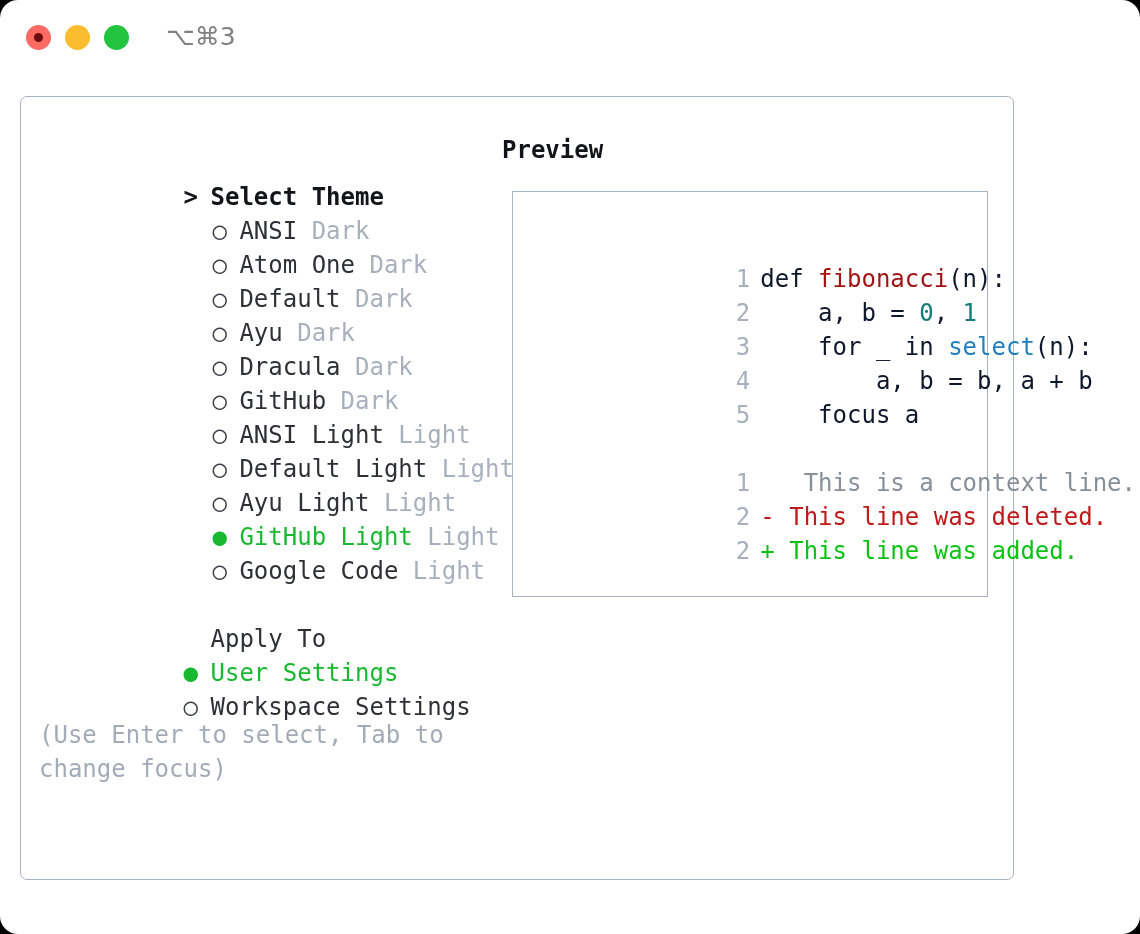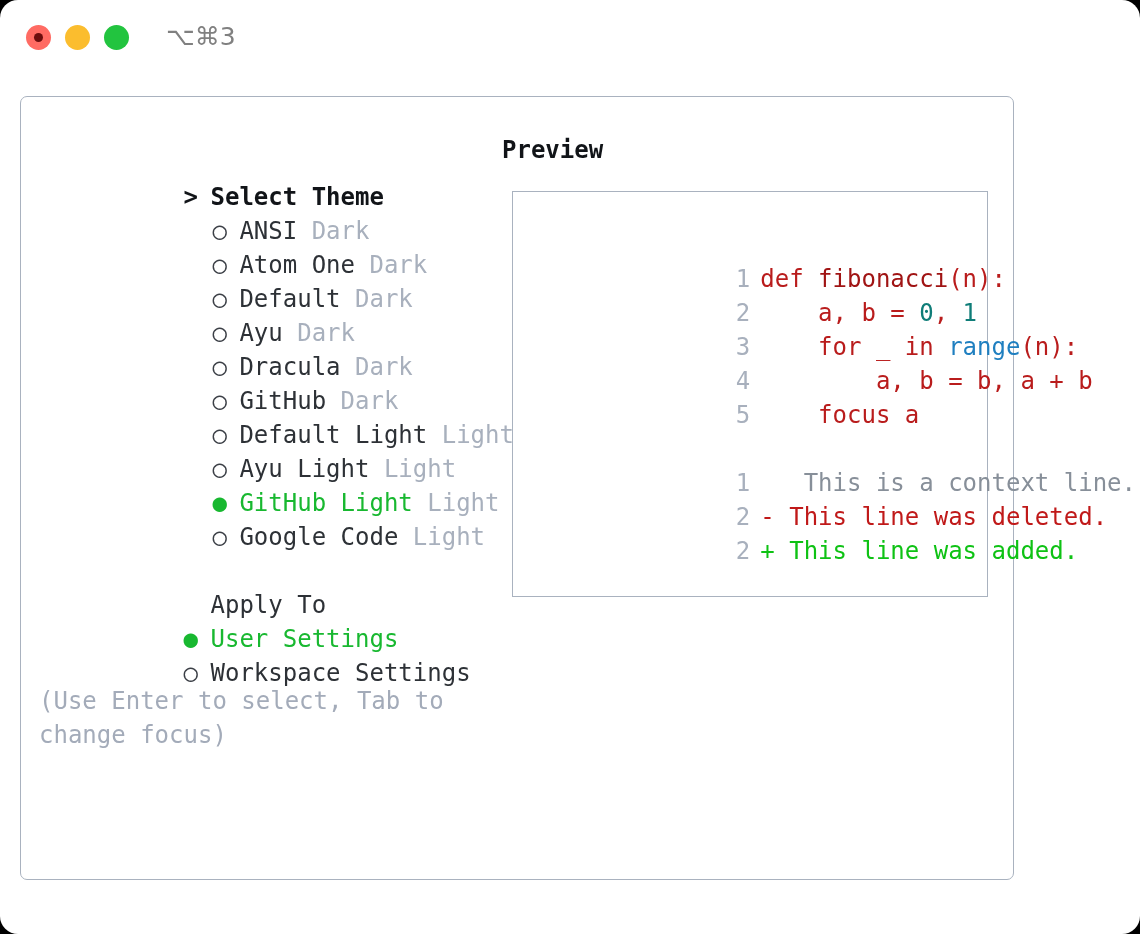--- a/index.html
+++ b/index.html
@@ -177,21 +177,21 @@
     display: inline-block;
     width: 24px;
     text-align: right;
     color: #a8b0bd;
     margin-right: 10px;
   }
   .blank-line { height: 34px; }
   .tok-fn   { color: #a01414; }
   .tok-num  { color: #0f7d78; }
   .tok-call { color: #1f7fc0; }
-  .tok-plain{ color: #b91c1c; }
+  .tok-plain{ color: #0f172a; }
   .diff-ctx { color: #878f99; }
   .diff-del { color: #c01919; }
   .diff-add { color: #0ec214; }
 </style>
 </head>
 <body>
 
 <div class="window">
 
   <div class="titlebar">
@@ -225,20 +225,23 @@
           <div class="row">
             <span class="marker radio-off"></span><span class="label">Ayu</span><span class="suffix"> </span><span class="suffix">Dark</span>
           </div>
           <div class="row">
             <span class="marker radio-off"></span><span class="label">Dracula</span><span class="suffix"> </span><span class="suffix">Dark</span>
           </div>
           <div class="row">
             <span class="marker radio-off"></span><span class="label">GitHub</span><span class="suffix"> </span><span class="suffix">Dark</span>
           </div>
           <div class="row">
+            <span class="marker radio-off"></span><span class="label">ANSI Light</span><span class="suffix"> </span><span class="suffix">Light</span>
+          </div>
+          <div class="row">
             <span class="marker radio-off"></span><span class="label">Default Light</span><span class="suffix"> </span><span class="suffix">Light</span>
           </div>
           <div class="row">
             <span class="marker radio-off"></span><span class="label">Ayu Light</span><span class="suffix"> </span><span class="suffix">Light</span>
           </div>
           <div class="row">
             <span class="marker radio-on"></span><span class="label selected">GitHub Light</span><span class="suffix"> </span><span class="suffix">Light</span>
           </div>
           <div class="row">
             <span class="marker radio-off"></span><span class="label">Google Code</span><span class="suffix"> </span><span class="suffix">Light</span>
@@ -266,21 +269,21 @@
         <div class="preview-box">
           <div class="code">
 
             <div class="cline">
               <span class="lineno">1</span><span class="tok-plain">def </span><span class="tok-fn">fibonacci</span><span class="tok-plain">(n):</span>
             </div>
             <div class="cline">
               <span class="lineno">2</span><span class="tok-plain">    a, b = </span><span class="tok-num">0</span><span class="tok-plain">, </span><span class="tok-num">1</span>
             </div>
             <div class="cline">
-              <span class="lineno">3</span><span class="tok-plain">    for _ in </span><span class="tok-call">range</span><span class="tok-plain">(n):</span>
+              <span class="lineno">3</span><span class="tok-plain">    for _ in </span><span class="tok-call">select</span><span class="tok-plain">(n):</span>
             </div>
             <div class="cline">
               <span class="lineno">4</span><span class="tok-plain">        a, b = b, a + b</span>
             </div>
             <div class="cline">
               <span class="lineno">5</span><span class="tok-plain">    focus a</span>
             </div>
 
             <div class="blank-line"></div>
 

